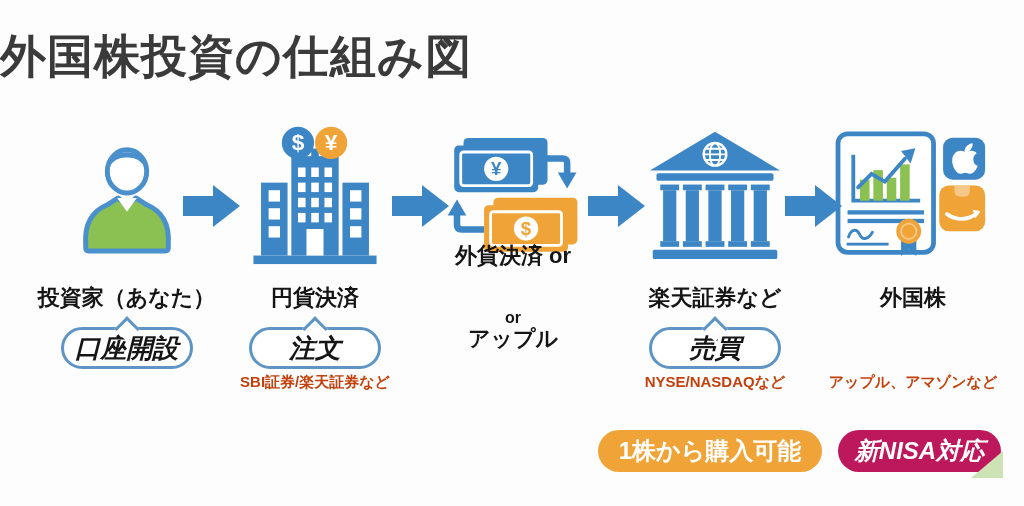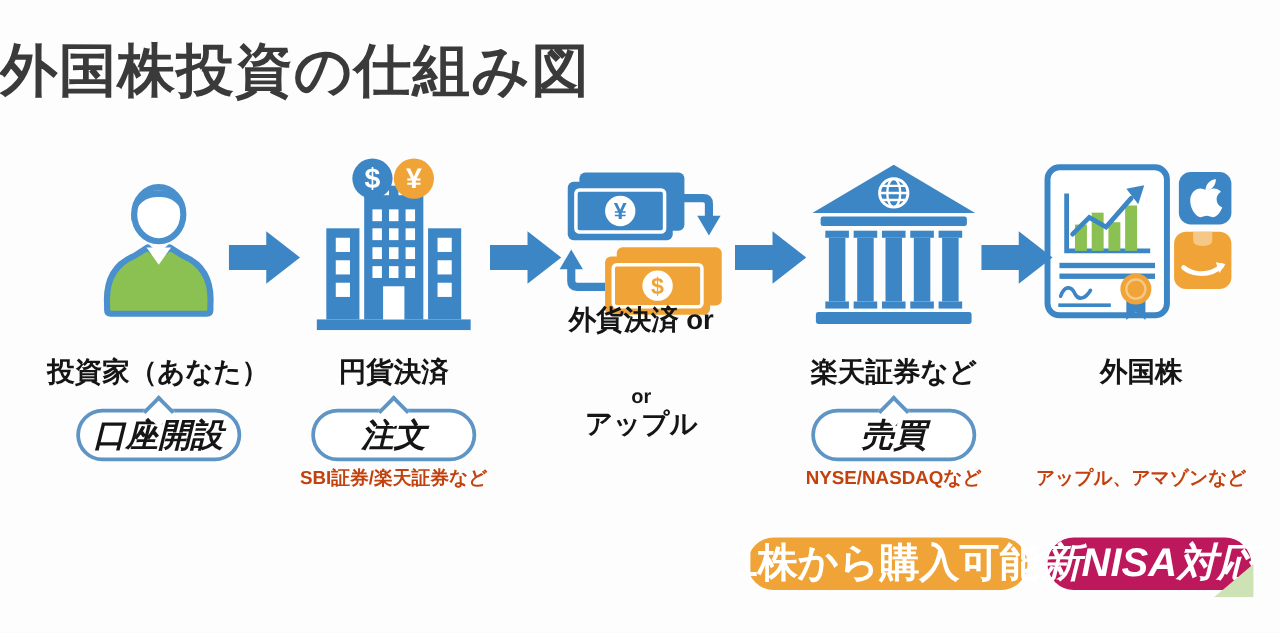--- a/index.html
+++ b/index.html
@@ -42,21 +42,21 @@
     transform:translateX(-50%) rotate(45deg);
   }
   .sub-label{
     position:absolute;top:253px;left:-15%;width:130%;text-align:center;
     font-size:15px;font-weight:700;color:#c2410c;white-space:nowrap;
   }
   .flow-arrow{position:absolute;top:184px;}
   .fa-1{left:183px;} .fa-2{left:392px;} .fa-3{left:588px;} .fa-4{left:785px;}
   .badge{
     position:absolute;top:430px;height:42px;border-radius:22px;color:#fff;
-    font-weight:800;font-size:32px;display:flex;align-items:center;justify-content:center;
+    font-weight:800;font-size:24px;display:flex;align-items:center;justify-content:center;
     white-space:nowrap;
   }
   .badge-orange{left:598px;width:224px;background:#f0a437;}
   .badge-green{left:838px;width:163px;background:#be185d;font-style:italic;}
   .badge-fold{
     position:absolute;right:-2px;bottom:-6px;width:32px;height:27px;background:#cde3b6;
     clip-path:polygon(100% 0,0 100%,100% 100%);
   }
   svg text{font-family:"Liberation Sans",sans-serif;font-weight:bold;}
 </style>

